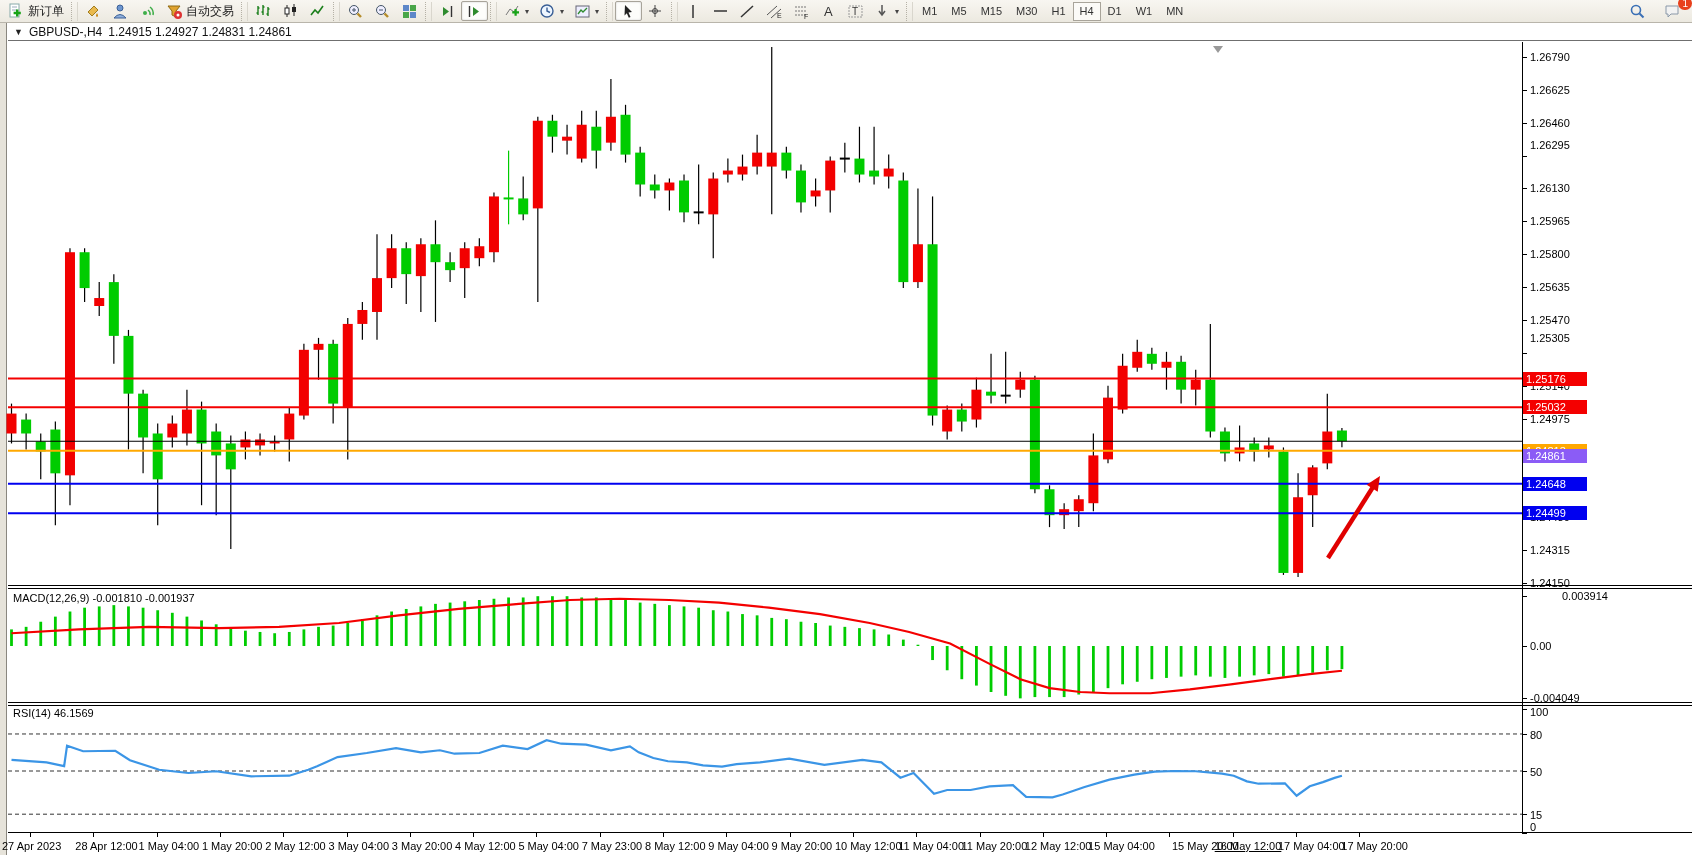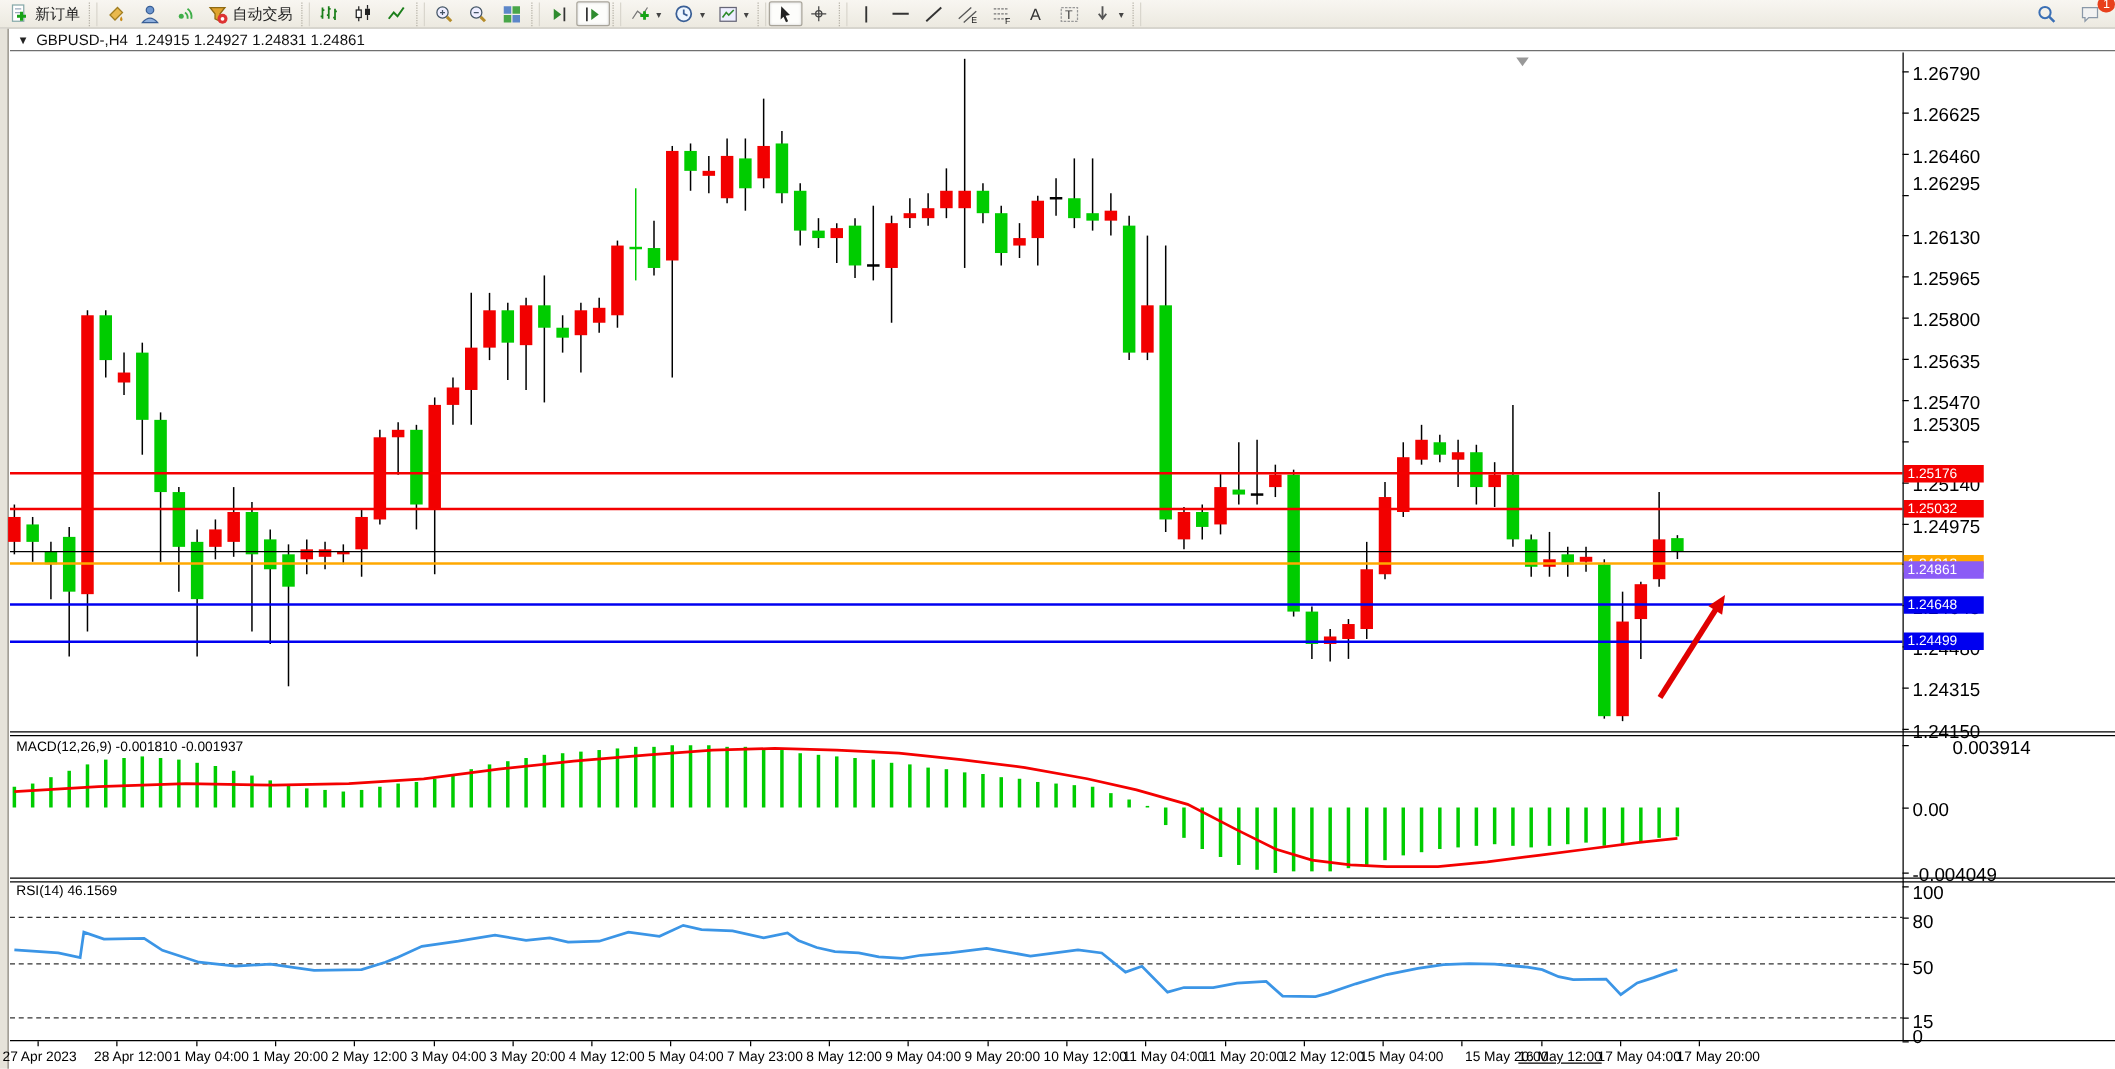--- a/index.html
+++ b/index.html
@@ -27,21 +27,21 @@
   #leftframe { position:absolute; left:0; top:0; width:7px; height:832px;
                background:#e6e3da; border-right:1px solid #8a877f; }
   #titlebar { position:absolute; left:8px; top:1px; right:0; height:17px; background:#fff;
               border-bottom:1px solid #6f6f6f; display:flex; align-items:center; gap:6px;
               font-size:12px; color:#111; padding-left:6px; }
   #title-collapse { font-size:9px; color:#222; }
   .panel-sep { position:absolute; left:8px; right:0; height:1px; background:#000; }
   #vaxis-line { position:absolute; left:1522px; top:19px; width:1px; height:791px; background:#000; }
   svg.layer { position:absolute; left:8px; overflow:visible; }
   
-  .ax-label { position:absolute; left:1530px; font-size:15px; color:#000; white-space:nowrap; }
+  .ax-label { position:absolute; left:1530px; font-size:11px; color:#000; white-space:nowrap; }
   .ax-tick  { position:absolute; left:1522px; width:5px; height:1px; background:#000; }
   .px-badge { position:absolute; left:1523px; width:64px; font-size:11px; color:#fff;
               padding:1px 3px; height:14px; line-height:12px; }
   .t-label { position:absolute; font-size:11px; color:#000; white-space:nowrap; top:817px; }
   .t-tick  { position:absolute; width:1px; height:4px; background:#000; top:810px; }
   #macd-label,#rsi-label { position:absolute; left:13px; font-size:11px; color:#000; }
   #macd-label { top:569px; } #rsi-label { top:684px; }
 </style>
 </head>
 <body>
@@ -286,20 +286,31 @@
       <div class="tb-btn">
         <span>
           <svg width="17" height="17" viewBox="0 0 17 17">
             <path d="M8 2 v9 M5 8 l3 4 3 -4" fill="none" stroke="#555" stroke-width="1.5"></path>
           </svg>
         </span>
         <span class="caret">▾</span>
       </div>
     </div>
     <div class="tb-sep"></div>
+    <div class="tb-group">
+      <div class="tf-btn">M1</div>
+      <div class="tf-btn">M5</div>
+      <div class="tf-btn">M15</div>
+      <div class="tf-btn">M30</div>
+      <div class="tf-btn">H1</div>
+      <div class="tf-btn active">H4</div>
+      <div class="tf-btn">D1</div>
+      <div class="tf-btn">W1</div>
+      <div class="tf-btn">MN</div>
+    </div>
     <div id="tb-right">
       <div class="tb-btn" style="position: relative;">
         <svg width="17" height="17" viewBox="0 0 17 17">
           <circle cx="7" cy="7" r="4.5" fill="none" stroke="#3a6fb5" stroke-width="1.6"></circle>
           <line x1="10.5" y1="10.5" x2="14.5" y2="14.5" stroke="#3a6fb5" stroke-width="2"></line>
         </svg>
       </div>
       <div class="tb-btn" style="position: relative;">
         <svg width="17" height="17" viewBox="0 0 17 17">
           <path d="M2 3 h12 v8 h-7 l-3 3 v-3 h-2 z" fill="#f2f2f2" stroke="#8a98a8"></path>

